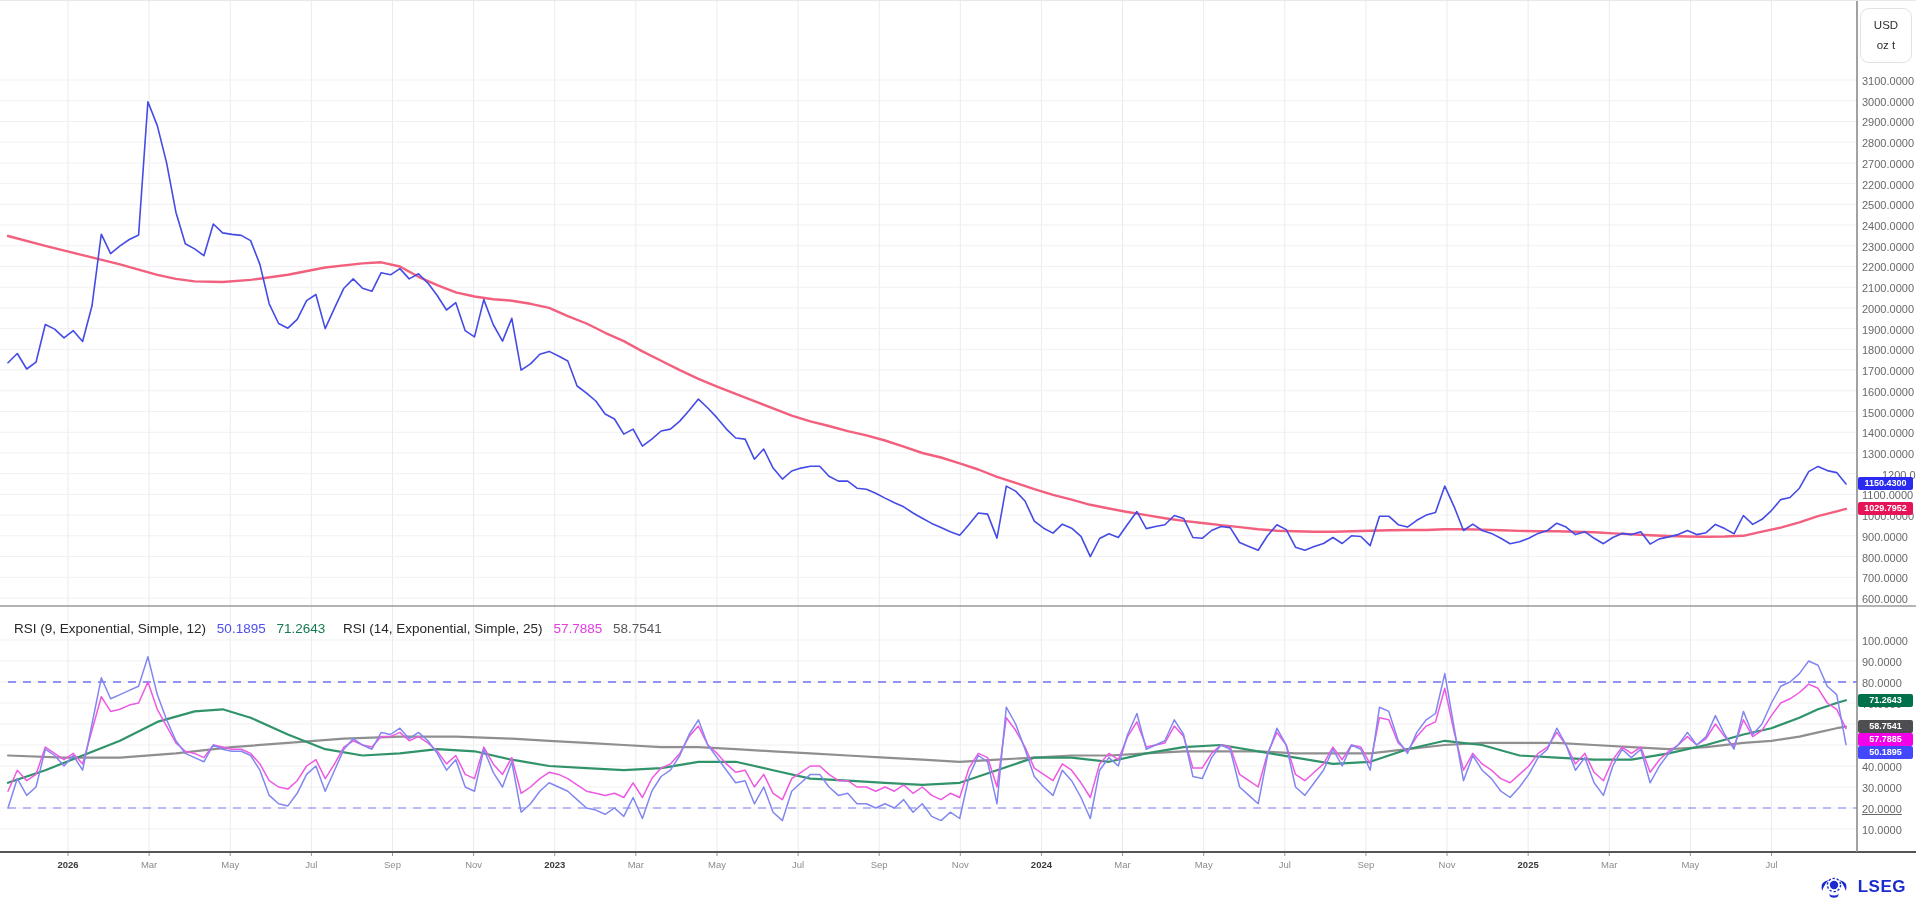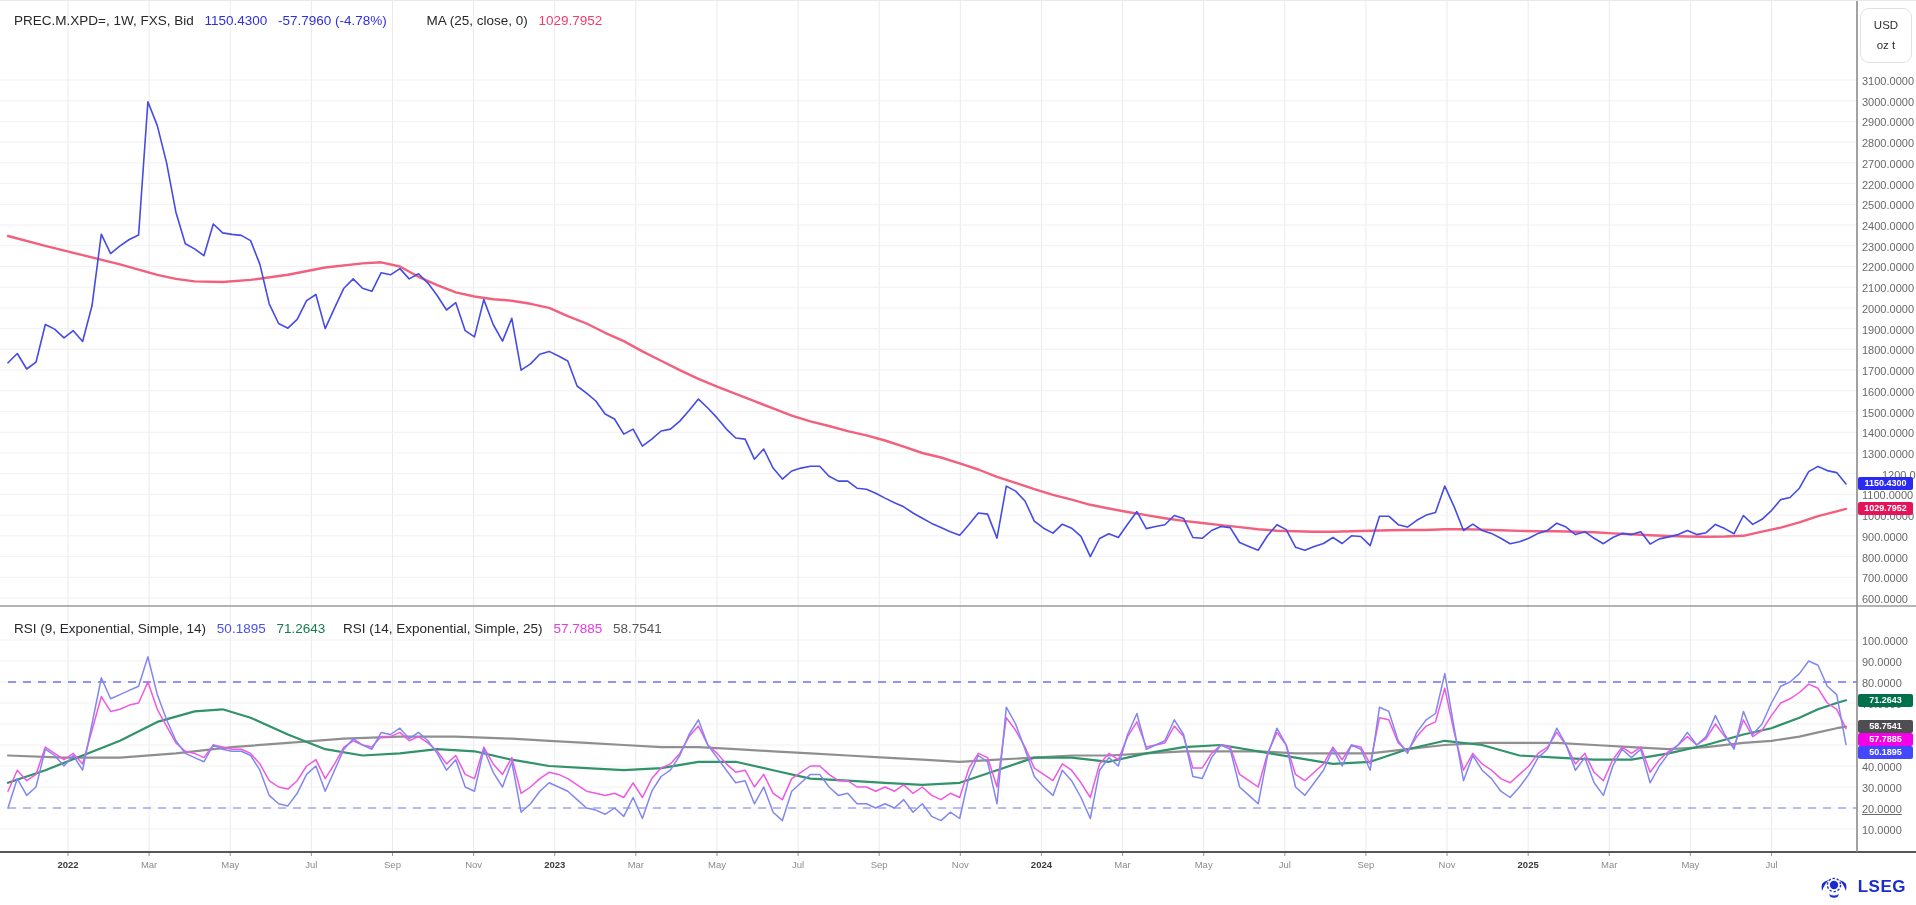--- a/index.html
+++ b/index.html
@@ -118,46 +118,38 @@
       <line x1="8" y1="807" x2="1857" y2="807" stroke="#6166ee" stroke-width="1.4" stroke-dasharray="8 7" opacity="0.55"></line>
       <polyline points="8.0,754.5 64.0,756.6 120.0,756.6 175.9,752.4 231.9,746.1 287.9,741.9 343.9,737.7 399.9,735.6 455.8,735.6 511.8,737.7 549.1,739.8 586.5,741.9 623.8,744.0 661.1,746.1 698.4,746.1 735.7,748.2 773.1,750.3 810.4,752.4 847.7,754.5 885.0,756.6 922.3,758.7 959.7,760.8 997.0,758.7 1034.3,756.6 1071.6,754.5 1108.9,754.5 1146.3,752.4 1183.6,750.3 1220.9,750.3 1258.2,750.3 1295.5,752.4 1332.9,752.4 1370.2,752.4 1407.5,748.2 1444.8,744.0 1482.1,741.9 1519.5,741.9 1556.8,741.9 1594.1,744.0 1631.4,746.1 1668.7,748.2 1706.1,746.1 1743.4,741.9 1771.4,739.8 1799.4,735.6 1818.0,731.4 1836.7,727.2 1846.0,725.6" fill="none" stroke="#8f8f8f" stroke-width="2.2" stroke-linejoin="round" stroke-linecap="round"></polyline>
       <polyline points="8.0,781.8 45.3,769.2 82.6,754.5 120.0,739.8 157.3,720.9 194.6,710.4 222.6,708.3 250.6,716.7 287.9,733.5 325.2,748.2 362.5,754.5 399.9,752.4 437.2,748.2 474.5,750.3 511.8,758.7 549.1,765.0 586.5,767.1 623.8,769.2 661.1,767.1 698.4,760.8 735.7,760.8 773.1,769.2 810.4,777.6 847.7,779.7 885.0,781.8 922.3,783.9 959.7,781.8 997.0,769.2 1034.3,756.6 1071.6,756.6 1108.9,760.8 1146.3,752.4 1183.6,746.1 1220.9,744.0 1258.2,750.3 1295.5,756.6 1332.9,762.9 1370.2,760.8 1407.5,748.2 1444.8,739.8 1482.1,744.0 1519.5,754.5 1556.8,756.6 1594.1,758.7 1631.4,758.7 1668.7,752.4 1706.1,744.0 1743.4,733.5 1771.4,727.2 1799.4,716.7 1818.0,708.3 1836.7,702.0 1846.0,699.3" fill="none" stroke="#31936a" stroke-width="2.2" stroke-linejoin="round" stroke-linecap="round"></polyline>
       <polyline points="8.0,790.2 17.3,769.2 26.7,779.7 36.0,773.4 45.3,746.1 54.6,752.4 64.0,758.7 73.3,752.4 82.6,762.9 92.0,729.3 101.3,695.7 110.6,710.4 120.0,708.3 129.3,704.1 138.6,702.0 147.9,681.0 157.3,708.3 166.6,725.1 175.9,741.9 185.3,750.3 194.6,752.4 203.9,756.6 213.3,744.0 222.6,746.1 231.9,748.2 241.3,748.2 250.6,752.4 259.9,762.9 269.2,779.7 278.6,786.0 287.9,788.1 297.2,779.7 306.6,765.0 315.9,758.7 325.2,777.6 334.6,762.9 343.9,746.1 353.2,739.8 362.5,744.0 371.9,746.1 381.2,735.6 390.5,735.6 399.9,731.4 409.2,739.8 418.5,735.6 427.9,741.9 437.2,750.3 446.5,762.9 455.8,754.5 465.2,773.4 474.5,777.6 483.8,746.1 493.2,762.9 502.5,773.4 511.8,756.6 521.1,792.3 530.5,786.0 539.8,777.6 549.1,771.3 558.5,773.4 567.8,777.6 577.1,783.9 586.5,790.2 595.8,792.3 605.1,794.4 614.5,792.3 623.8,796.5 633.1,781.8 642.4,796.5 651.8,777.6 661.1,767.1 670.4,762.9 679.8,752.4 689.1,735.6 698.4,725.1 707.8,744.0 717.1,752.4 726.4,762.9 735.7,771.3 745.1,769.2 754.4,786.0 763.7,773.4 773.1,792.3 782.4,798.6 791.7,777.6 801.0,771.3 810.4,765.0 819.7,765.0 829.0,773.4 838.4,779.7 847.7,779.7 857.0,786.0 866.4,786.0 875.7,790.2 885.0,786.0 894.4,790.2 903.7,783.9 913.0,792.3 922.3,786.0 931.7,794.4 941.0,798.6 950.3,792.3 959.7,796.5 969.0,767.1 978.3,752.4 987.6,756.6 997.0,786.0 1006.3,716.7 1015.6,729.3 1025.0,746.1 1034.3,767.1 1043.6,773.4 1053.0,779.7 1062.3,762.9 1071.6,769.2 1081.0,781.8 1090.3,796.5 1099.6,762.9 1108.9,752.4 1118.3,758.7 1127.6,735.6 1136.9,720.9 1146.3,746.1 1155.6,744.0 1164.9,741.9 1174.3,725.1 1183.6,735.6 1192.9,767.1 1202.2,767.1 1211.6,752.4 1220.9,744.0 1230.2,746.1 1239.6,773.4 1248.9,779.7 1258.2,786.0 1267.5,752.4 1276.9,731.4 1286.2,744.0 1295.5,773.4 1304.9,779.7 1314.2,771.3 1323.5,762.9 1332.9,746.1 1342.2,758.7 1351.5,744.0 1360.8,746.1 1370.2,762.9 1379.5,716.7 1388.8,718.8 1398.2,741.9 1407.5,750.3 1416.8,735.6 1426.2,725.1 1435.5,720.9 1444.8,687.3 1454.2,731.4 1463.5,769.2 1472.8,752.4 1482.1,762.9 1491.5,769.2 1500.8,777.6 1510.1,781.8 1519.5,773.4 1528.8,765.0 1538.1,752.4 1547.5,746.1 1556.8,731.4 1566.1,744.0 1575.4,762.9 1584.8,752.4 1594.1,771.3 1603.4,779.7 1612.8,758.7 1622.1,746.1 1631.4,752.4 1640.8,746.1 1650.1,771.3 1659.4,758.7 1668.7,750.3 1678.1,744.0 1687.4,735.6 1696.7,744.0 1706.1,737.7 1715.4,723.0 1724.7,735.6 1734.0,746.1 1743.4,718.8 1752.7,735.6 1762.0,729.3 1771.4,714.6 1780.7,702.0 1790.0,697.8 1799.4,691.5 1808.7,683.1 1818.0,687.3 1827.3,702.0 1836.7,708.3 1846.0,727.6" fill="none" stroke="#ee59e3" stroke-width="1.5" stroke-linejoin="round" stroke-linecap="round"></polyline>
       <polyline points="8.0,807.0 17.3,777.6 26.7,794.4 36.0,786.0 45.3,748.2 54.6,754.5 64.0,765.0 73.3,754.5 82.6,769.2 92.0,723.0 101.3,676.8 110.6,697.8 120.0,693.6 129.3,689.4 138.6,685.2 147.9,655.8 157.3,693.6 166.6,718.8 175.9,739.8 185.3,752.4 194.6,756.6 203.9,760.8 213.3,744.0 222.6,748.2 231.9,750.3 241.3,750.3 250.6,754.5 259.9,769.2 269.2,794.4 278.6,802.8 287.9,804.9 297.2,792.3 306.6,773.4 315.9,765.0 325.2,790.2 334.6,769.2 343.9,748.2 353.2,737.7 362.5,744.0 371.9,748.2 381.2,731.4 390.5,733.5 399.9,727.2 409.2,737.7 418.5,731.4 427.9,739.8 437.2,752.4 446.5,769.2 455.8,758.7 465.2,786.0 474.5,790.2 483.8,748.2 493.2,771.3 502.5,786.0 511.8,760.8 521.1,811.2 530.5,802.8 539.8,790.2 549.1,781.8 558.5,786.0 567.8,790.2 577.1,798.6 586.5,807.0 595.8,809.1 605.1,813.3 614.5,807.0 623.8,815.4 633.1,796.5 642.4,817.5 651.8,790.2 661.1,775.5 670.4,769.2 679.8,754.5 689.1,733.5 698.4,718.8 707.8,744.0 717.1,756.6 726.4,769.2 735.7,781.8 745.1,779.7 754.4,802.8 763.7,786.0 773.1,811.2 782.4,819.6 791.7,790.2 801.0,781.8 810.4,773.4 819.7,773.4 829.0,786.0 838.4,794.4 847.7,792.3 857.0,802.8 866.4,802.8 875.7,807.0 885.0,802.8 894.4,807.0 903.7,798.6 913.0,811.2 922.3,802.8 931.7,815.4 941.0,819.6 950.3,811.2 959.7,817.5 969.0,775.5 978.3,754.5 987.6,760.8 997.0,802.8 1006.3,706.2 1015.6,723.0 1025.0,748.2 1034.3,775.5 1043.6,786.0 1053.0,794.4 1062.3,769.2 1071.6,779.7 1081.0,796.5 1090.3,817.5 1099.6,769.2 1108.9,756.6 1118.3,765.0 1127.6,733.5 1136.9,712.5 1146.3,748.2 1155.6,744.0 1164.9,739.8 1174.3,718.8 1183.6,733.5 1192.9,775.5 1202.2,777.6 1211.6,756.6 1220.9,744.0 1230.2,748.2 1239.6,786.0 1248.9,794.4 1258.2,802.8 1267.5,754.5 1276.9,727.2 1286.2,744.0 1295.5,786.0 1304.9,794.4 1314.2,781.8 1323.5,769.2 1332.9,748.2 1342.2,765.0 1351.5,744.0 1360.8,748.2 1370.2,769.2 1379.5,706.2 1388.8,710.4 1398.2,739.8 1407.5,752.4 1416.8,731.4 1426.2,718.8 1435.5,712.5 1444.8,672.6 1454.2,727.2 1463.5,779.7 1472.8,754.5 1482.1,769.2 1491.5,777.6 1500.8,790.2 1510.1,796.5 1519.5,786.0 1528.8,773.4 1538.1,756.6 1547.5,748.2 1556.8,727.2 1566.1,744.0 1575.4,769.2 1584.8,756.6 1594.1,781.8 1603.4,794.4 1612.8,765.0 1622.1,748.2 1631.4,756.6 1640.8,748.2 1650.1,781.8 1659.4,765.0 1668.7,752.4 1678.1,744.0 1687.4,731.4 1696.7,744.0 1706.1,735.6 1715.4,714.6 1724.7,733.5 1734.0,748.2 1743.4,710.4 1752.7,733.5 1762.0,723.0 1771.4,702.0 1780.7,685.2 1790.0,681.0 1799.4,672.6 1808.7,660.0 1818.0,664.2 1827.3,685.2 1836.7,693.6 1846.0,743.6" fill="none" stroke="#8287f0" stroke-width="1.5" stroke-linejoin="round" stroke-linecap="round"></polyline>
       <line x1="0" y1="605" x2="1916" y2="605" stroke="#9a9a9a" stroke-width="1.6"></line>
       <line x1="0" y1="851" x2="1916" y2="851" stroke="#55555a" stroke-width="1.8"></line>
       <line x1="1857" y1="0" x2="1857" y2="851" stroke="#8b8b8b" stroke-width="1.6"></line>
     </svg>
 
-  <div class="hdr">
-    <span>PREC.M.XPD=, 1W, FXS, Bid</span>
-    <span class="v-blue">1150.4300</span>
-    <span class="v-blue">-57.7960 (-4.78%)</span>
-    <span class="gap"></span>
-    <span>MA (25, close, 0)</span>
-    <span class="v-pink">1029.7952</span>
-  </div>
 
   <div id="rsi-hdr">
-    <span>RSI (9, Exponential, Simple, 14)</span>
+    <span>RSI (9, Exponential, Simple, 12)</span>
     <span class="v-rsiblue">50.1895</span>
     <span class="v-green">71.2643</span>
     <span class="gap"></span>
     <span>RSI (14, Exponential, Simple, 25)</span>
     <span class="v-magenta">57.7885</span>
     <span class="v-gray">58.7541</span>
   </div>
 
   <div id="unit-box">
     <div>USD</div>
     <div>oz t</div>
   </div>
 
   <div id="labels">
-      <div class="x-label year" style="left: 68px;">2022</div>
+      <div class="x-label year" style="left: 68px;">2026</div>
       <div class="x-label" style="left: 149.12px;">Mar</div>
       <div class="x-label" style="left: 230.24px;">May</div>
       <div class="x-label" style="left: 311.36px;">Jul</div>
       <div class="x-label" style="left: 392.48px;">Sep</div>
       <div class="x-label" style="left: 473.6px;">Nov</div>
       <div class="x-label year" style="left: 554.72px;">2023</div>
       <div class="x-label" style="left: 635.84px;">Mar</div>
       <div class="x-label" style="left: 716.96px;">May</div>
       <div class="x-label" style="left: 798.08px;">Jul</div>
       <div class="x-label" style="left: 879.2px;">Sep</div>

